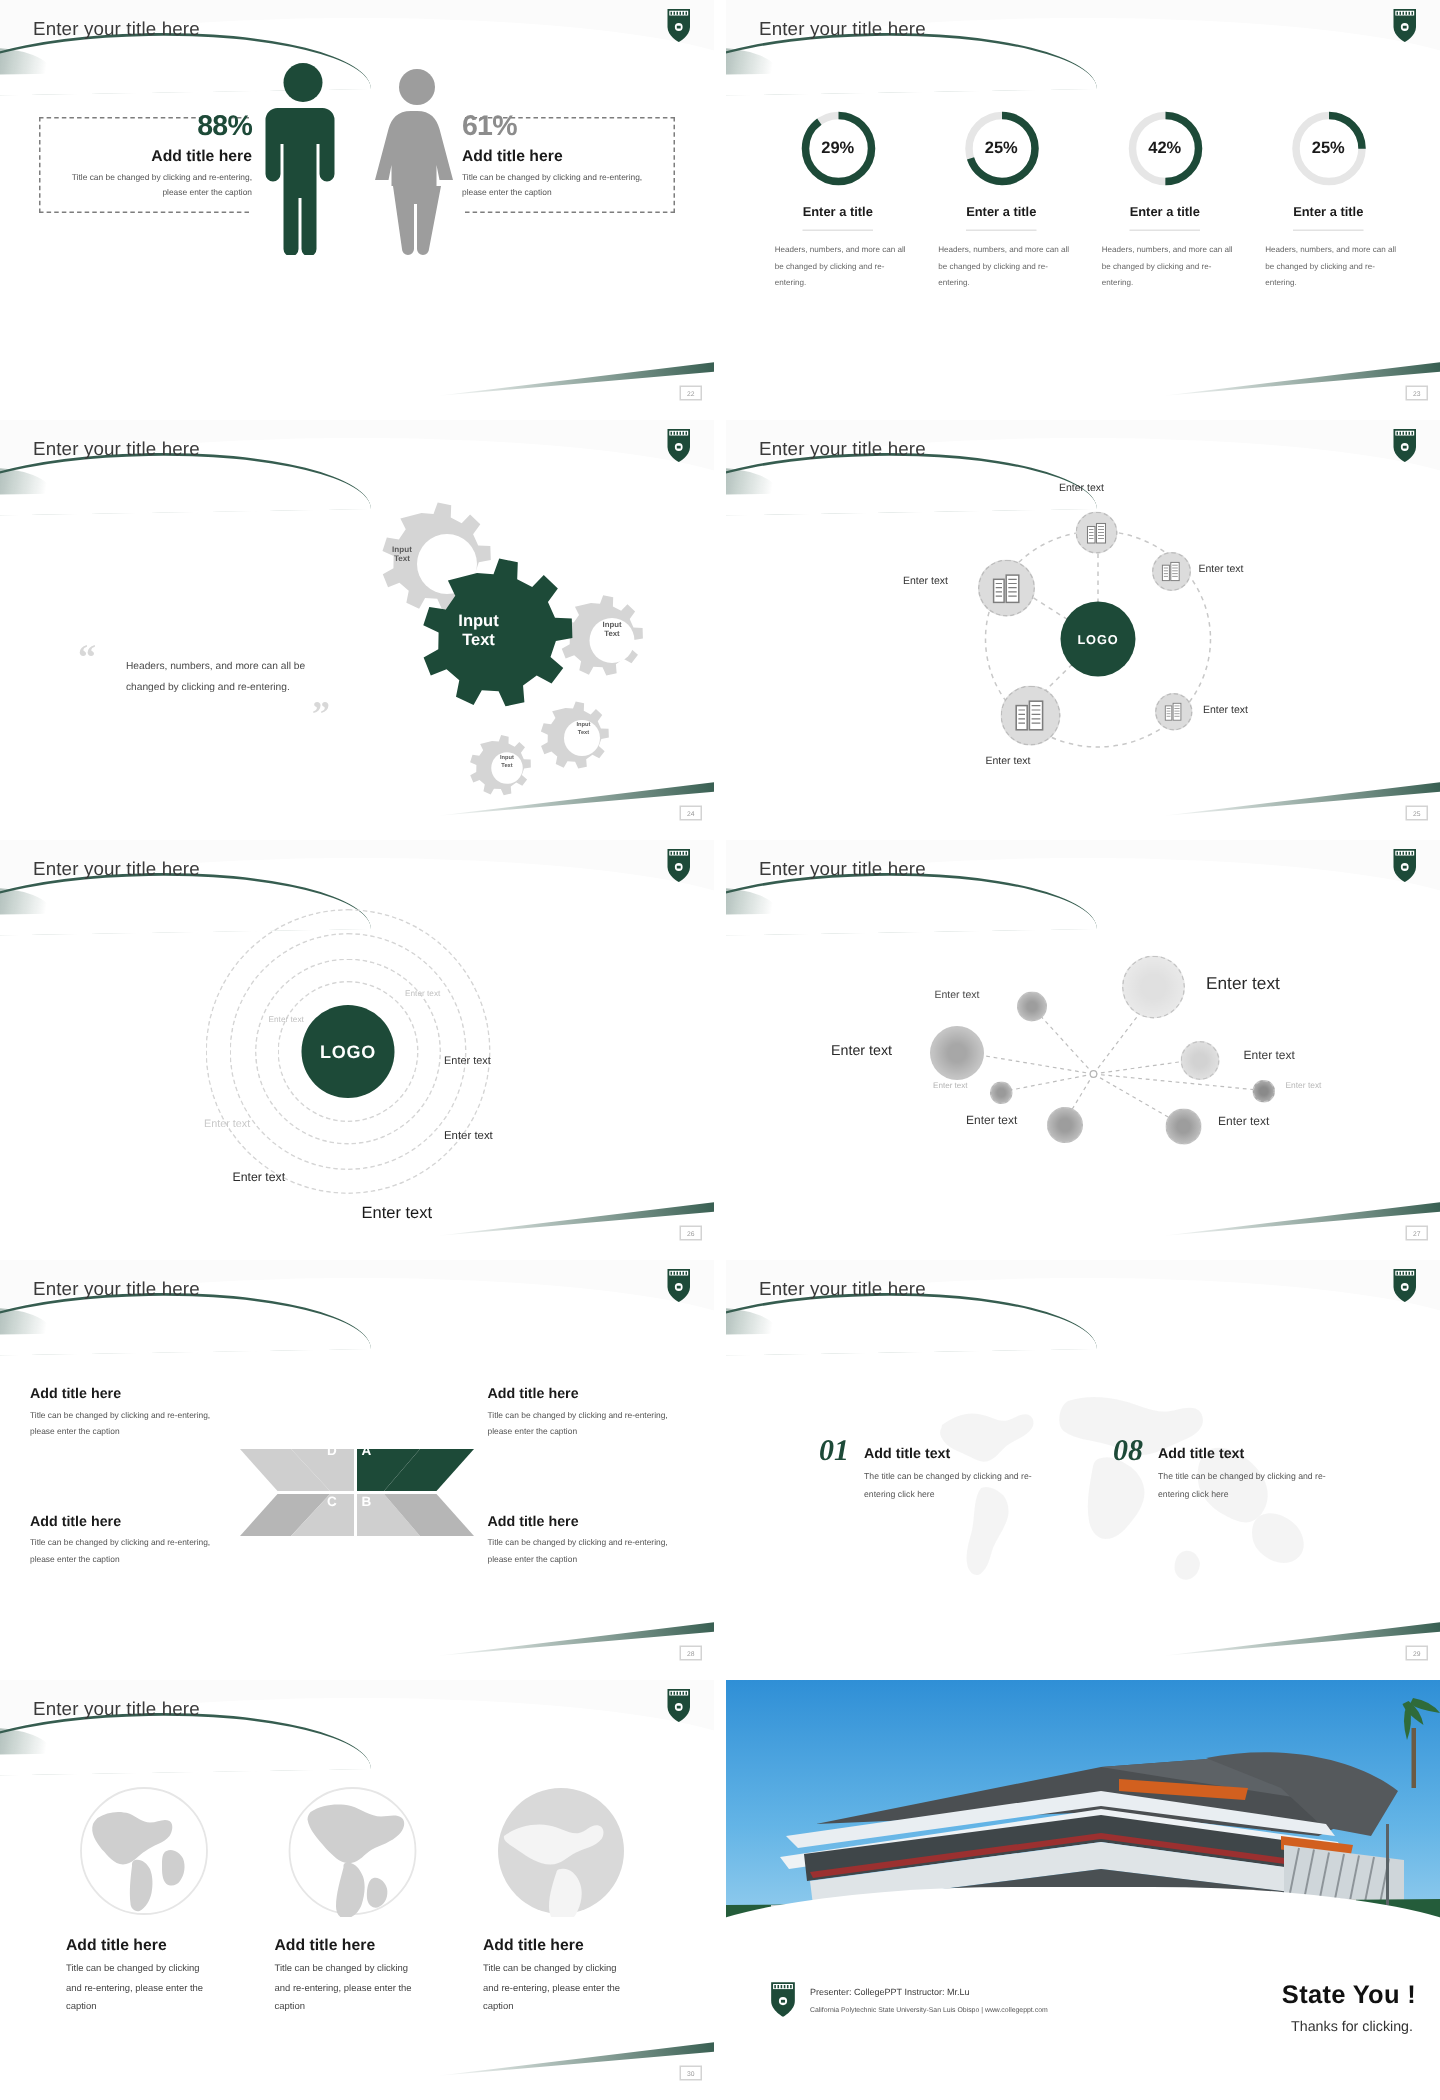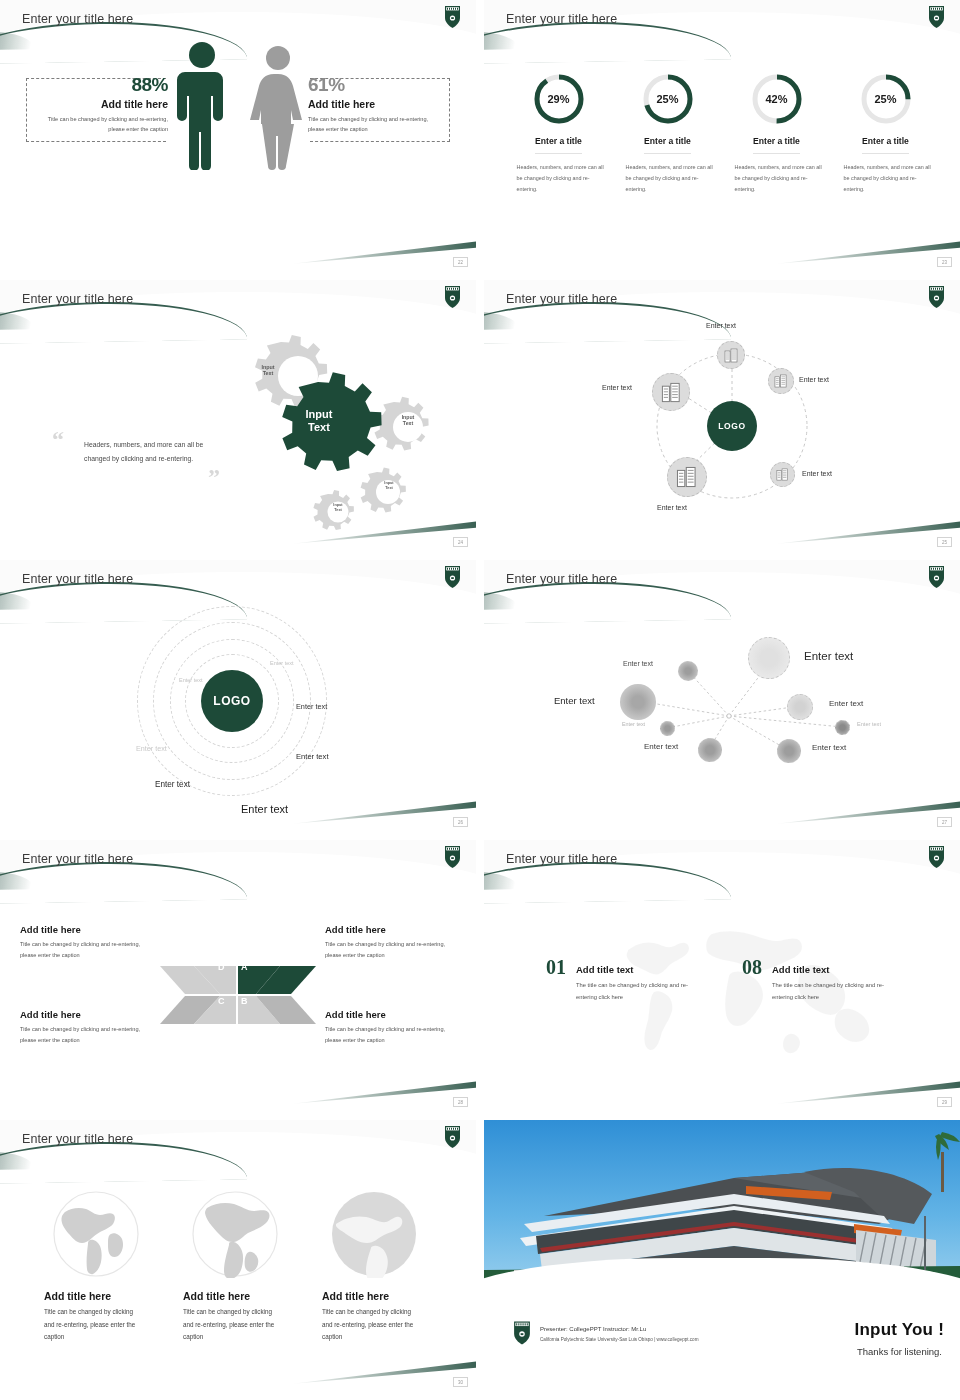--- a/index.html
+++ b/index.html
@@ -141,21 +141,21 @@
   
   .nw-node { position:absolute; border-radius:50%; border:1px dashed #c4c4c4; }
   .nw-lbl { position:absolute; white-space:nowrap; }
 
   
   .bt-title { font-size: 9.5px; font-weight: bold; color:#1a1a1a; }
   .bt-desc { font-size: 5.6px; color:#555; line-height: 2.0; margin-top: 4px; }
   .bt-letter { position:absolute; font-size: 9px; color:#fff; font-weight: bold; }
 
   
-  .num-big { font-size: 20px; font-weight: bold; color:#1d4a38;
+  .num-big { font-size: 20px; font-style: italic; font-weight: bold; color:#1d4a38;
      font-family: "Liberation Serif", serif; }
   .mini-title { font-size: 9.5px; font-weight:bold; color:#1a1a1a; }
   .mini-desc { font-size: 5.8px; color:#555; line-height:2.0; margin-top:5px; }
 
   
   .globe-col { position:absolute; width: 140px; }
   .globe-title { font-size: 10.5px; font-weight:bold; color:#1a1a1a; }
   .globe-desc { font-size: 6.3px; color:#444; line-height: 2.0; margin-top:4px; }
 
   
@@ -747,17 +747,17 @@
     <svg style="position:absolute;left:28px;top:200px;" width="20" height="26" viewBox="0 0 19 24">
       <path d="M2 1h15v12c0 6-7.5 10-7.5 10S2 19 2 13z" fill="#1d4a38"></path>
       <path d="M3.2 2.2h12.6v3.2H3.2z" fill="#fff"></path>
       <path d="M4 2.8h1v2h-1zM6 2.8h1v2h-1zM8 2.8h1v2h-1zM10 2.8h1v2h-1zM12 2.8h1v2h-1zM14 2.8h1v2h-1z" fill="#1d4a38"></path>
       <circle cx="9.5" cy="13" r="2.6" fill="#fff"></circle>
       <path d="M8.2 12.2h2.6v1.8H8.2z" fill="#1d4a38"></path>
     </svg>
 
     <div class="pres-line1">Presenter: CollegePPT   Instructor: Mr.Lu</div>
     <div class="pres-line2">California Polytechnic State University-San Luis Obispo  |  www.collegeppt.com</div>
-    <div class="thanks-title">Input You !</div>
-    <div class="thanks-sub">Thanks for listening.</div>
+    <div class="thanks-title">State You !</div>
+    <div class="thanks-sub">Thanks for clicking.</div>
   </div>
 
 </div>
 
 </body></html>

